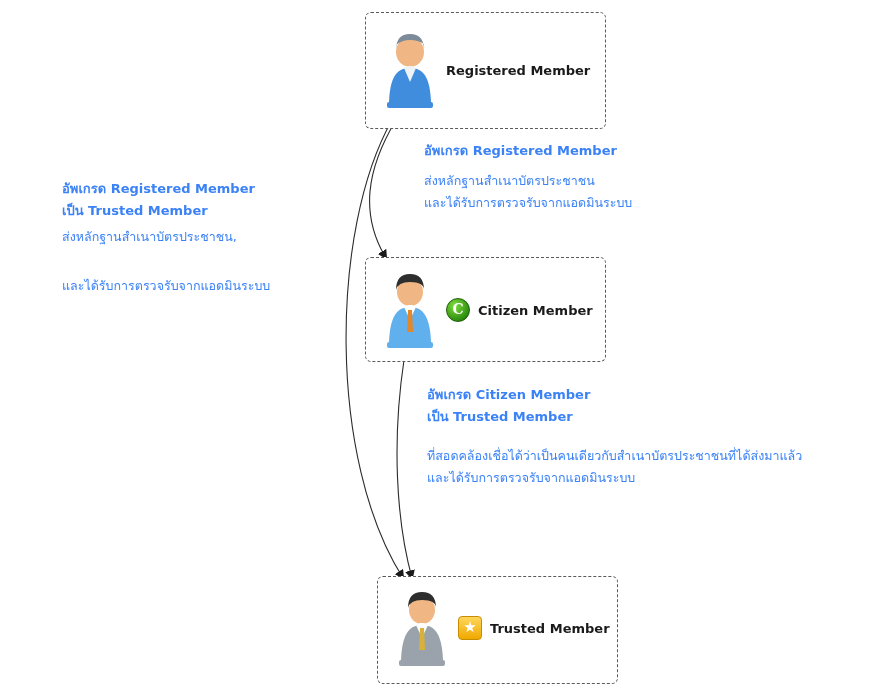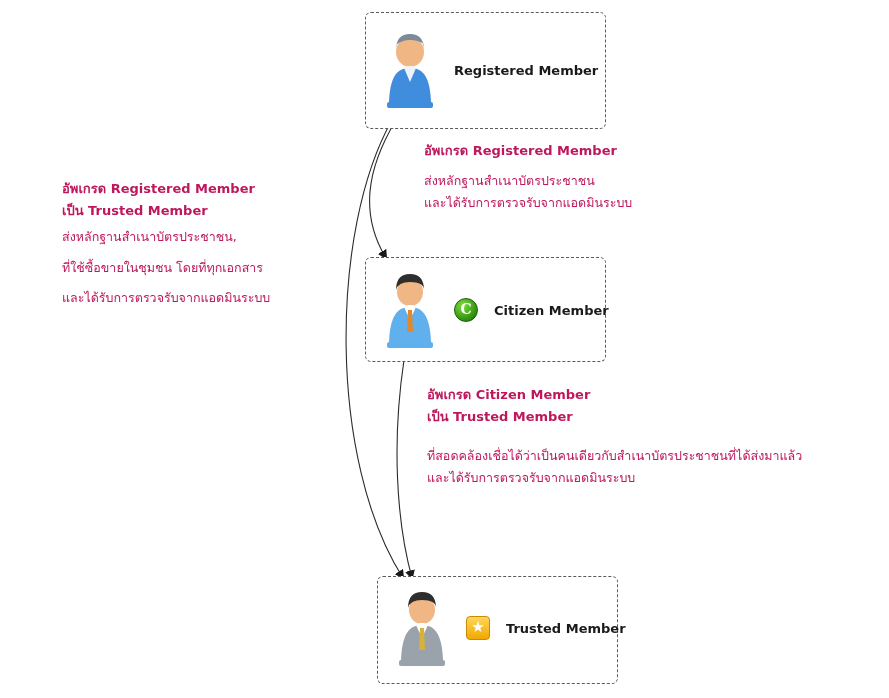--- a/index.html
+++ b/index.html
@@ -24,21 +24,21 @@
     position: absolute;
     border: 1px dashed #5a5a5a;
     border-radius: 6px;
     background: #ffffff;
     box-sizing: border-box;
   }
   .node-inner {
     position: absolute;
     display: flex;
     align-items: center;
-    gap: 16px;
+    gap: 8px;
   }
   .node-label {
     font-size: 13px;
     font-weight: bold;
     color: #1a1a1a;
     white-space: nowrap;
   }
   .avatar {
     position: relative;
     width: 56px;
@@ -66,21 +66,21 @@
     background: linear-gradient(#ffd65c, #f0a900);
     border: 1px solid #c98b00;
     border-radius: 4px;
     color: #fff;
     font-size: 15px;
     line-height: 20px;
     text-align: center;
   }
   .txt-block {
     position: absolute;
-    color: #be185d;
+    color: #3b82f6;
     font-size: 12.5px;
   }
   .txt-block .line {
     white-space: nowrap;
     line-height: 1.0;
   }
   .txt-block .line.head {
     font-weight: bold;
     font-size: 13px;
   }
@@ -151,21 +151,20 @@
 </div>
 
 <div class="txt-block" style="left:62px; top:182px; width:300px;">
   <div class="line head">อัพเกรด Registered Member</div>
   <div class="gap-sm"></div>
   <div class="line head">เป็น Trusted Member</div>
   <div class="gap-md"></div>
   <div class="line">ส่งหลักฐานสำเนาบัตรประชาชน,</div>
   <div class="gap-sm"></div>
   <div class="gap-sm"></div>
-  <div class="line">ที่ใช้ซื้อขายในชุมชน โดยที่ทุกเอกสาร</div>
   <div class="gap-sm"></div>
   <div class="gap-sm"></div>
   <div class="line">และได้รับการตรวจรับจากแอดมินระบบ</div>
 </div>
 
 <div class="txt-block" style="left:424px; top:144px; width:420px;">
   <div class="line head">อัพเกรด Registered Member</div>
   <div class="gap-sm"></div>
   <div class="gap-sm"></div>
   <div class="line">ส่งหลักฐานสำเนาบัตรประชาชน</div>

